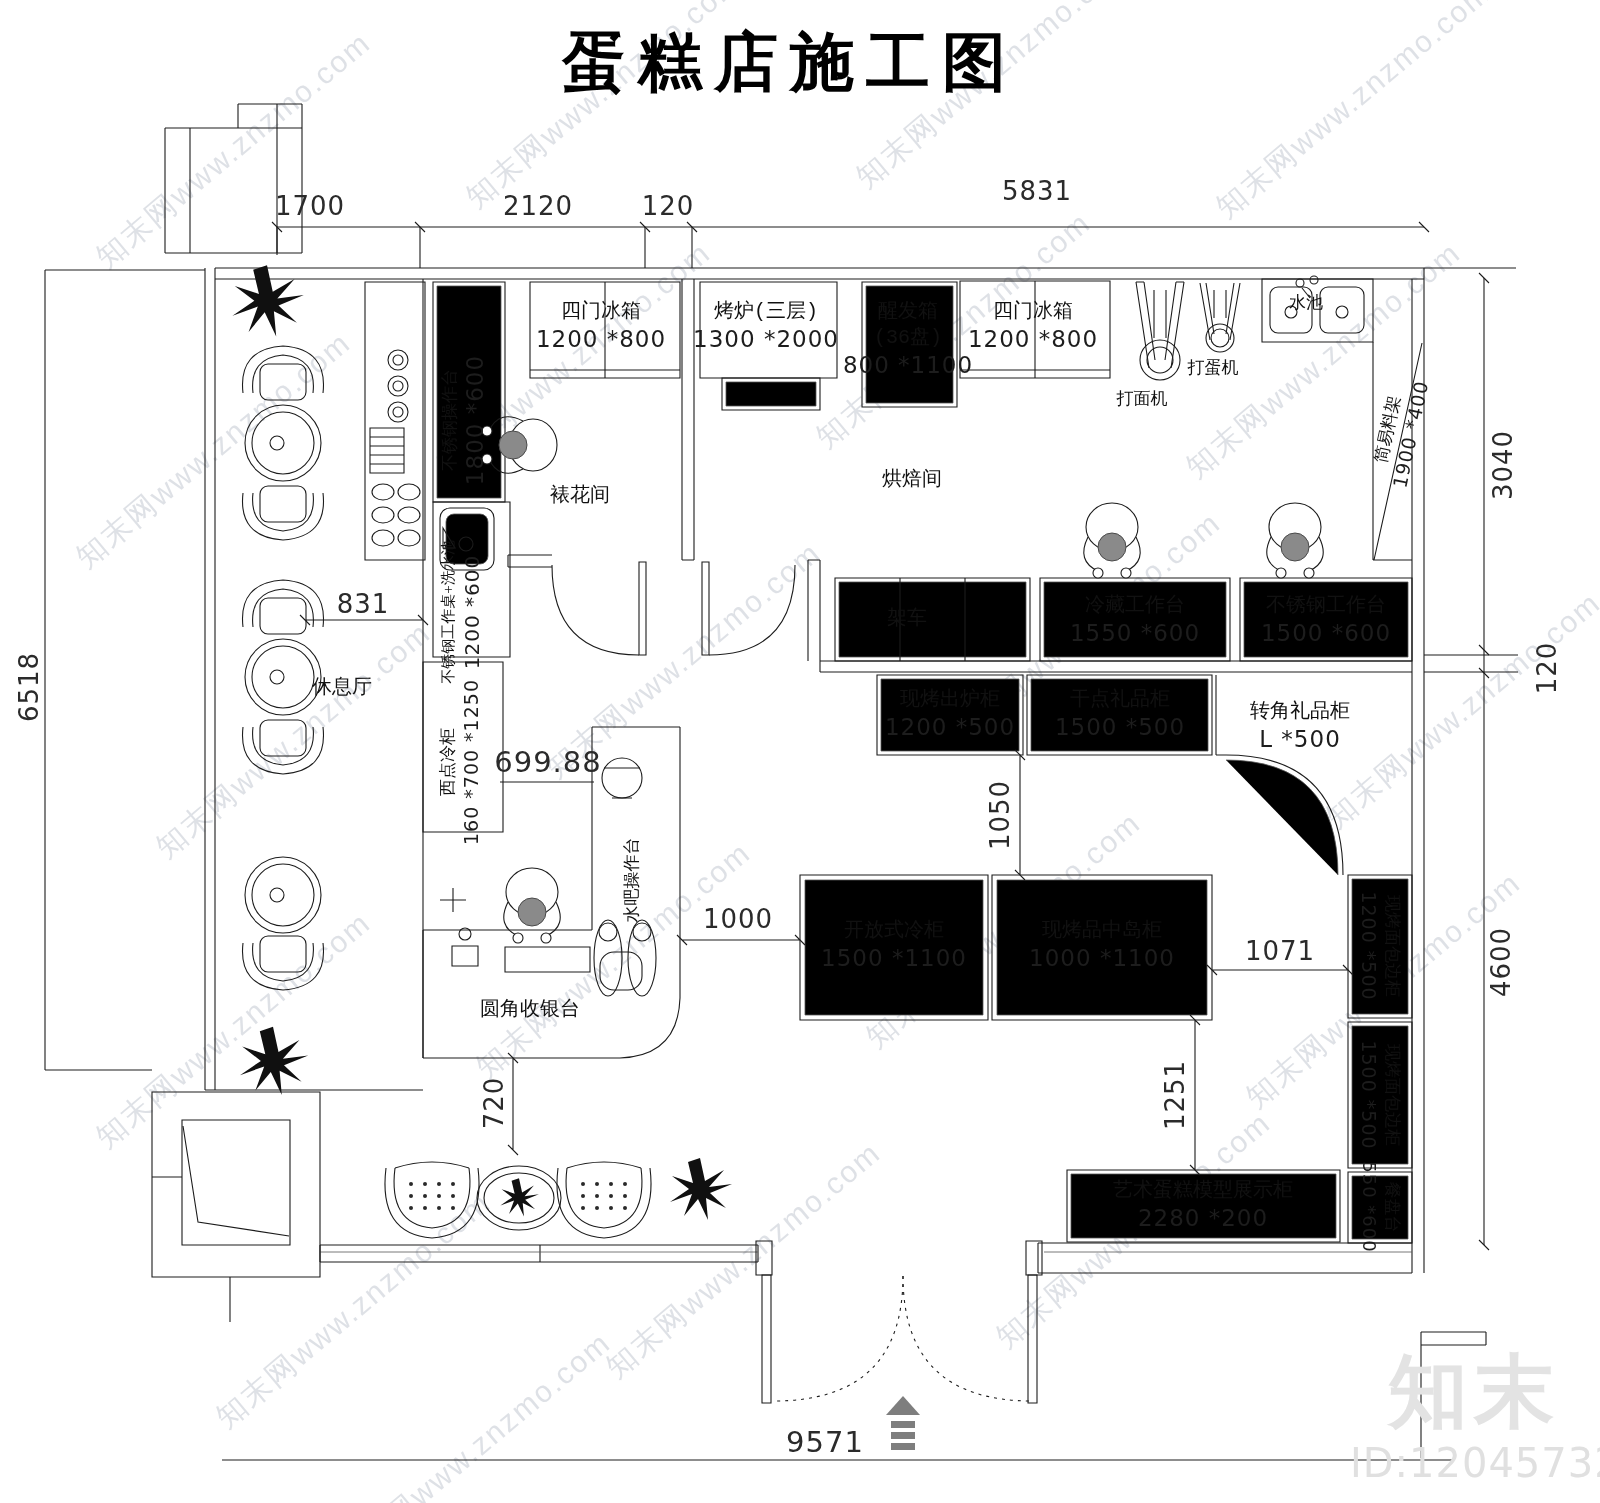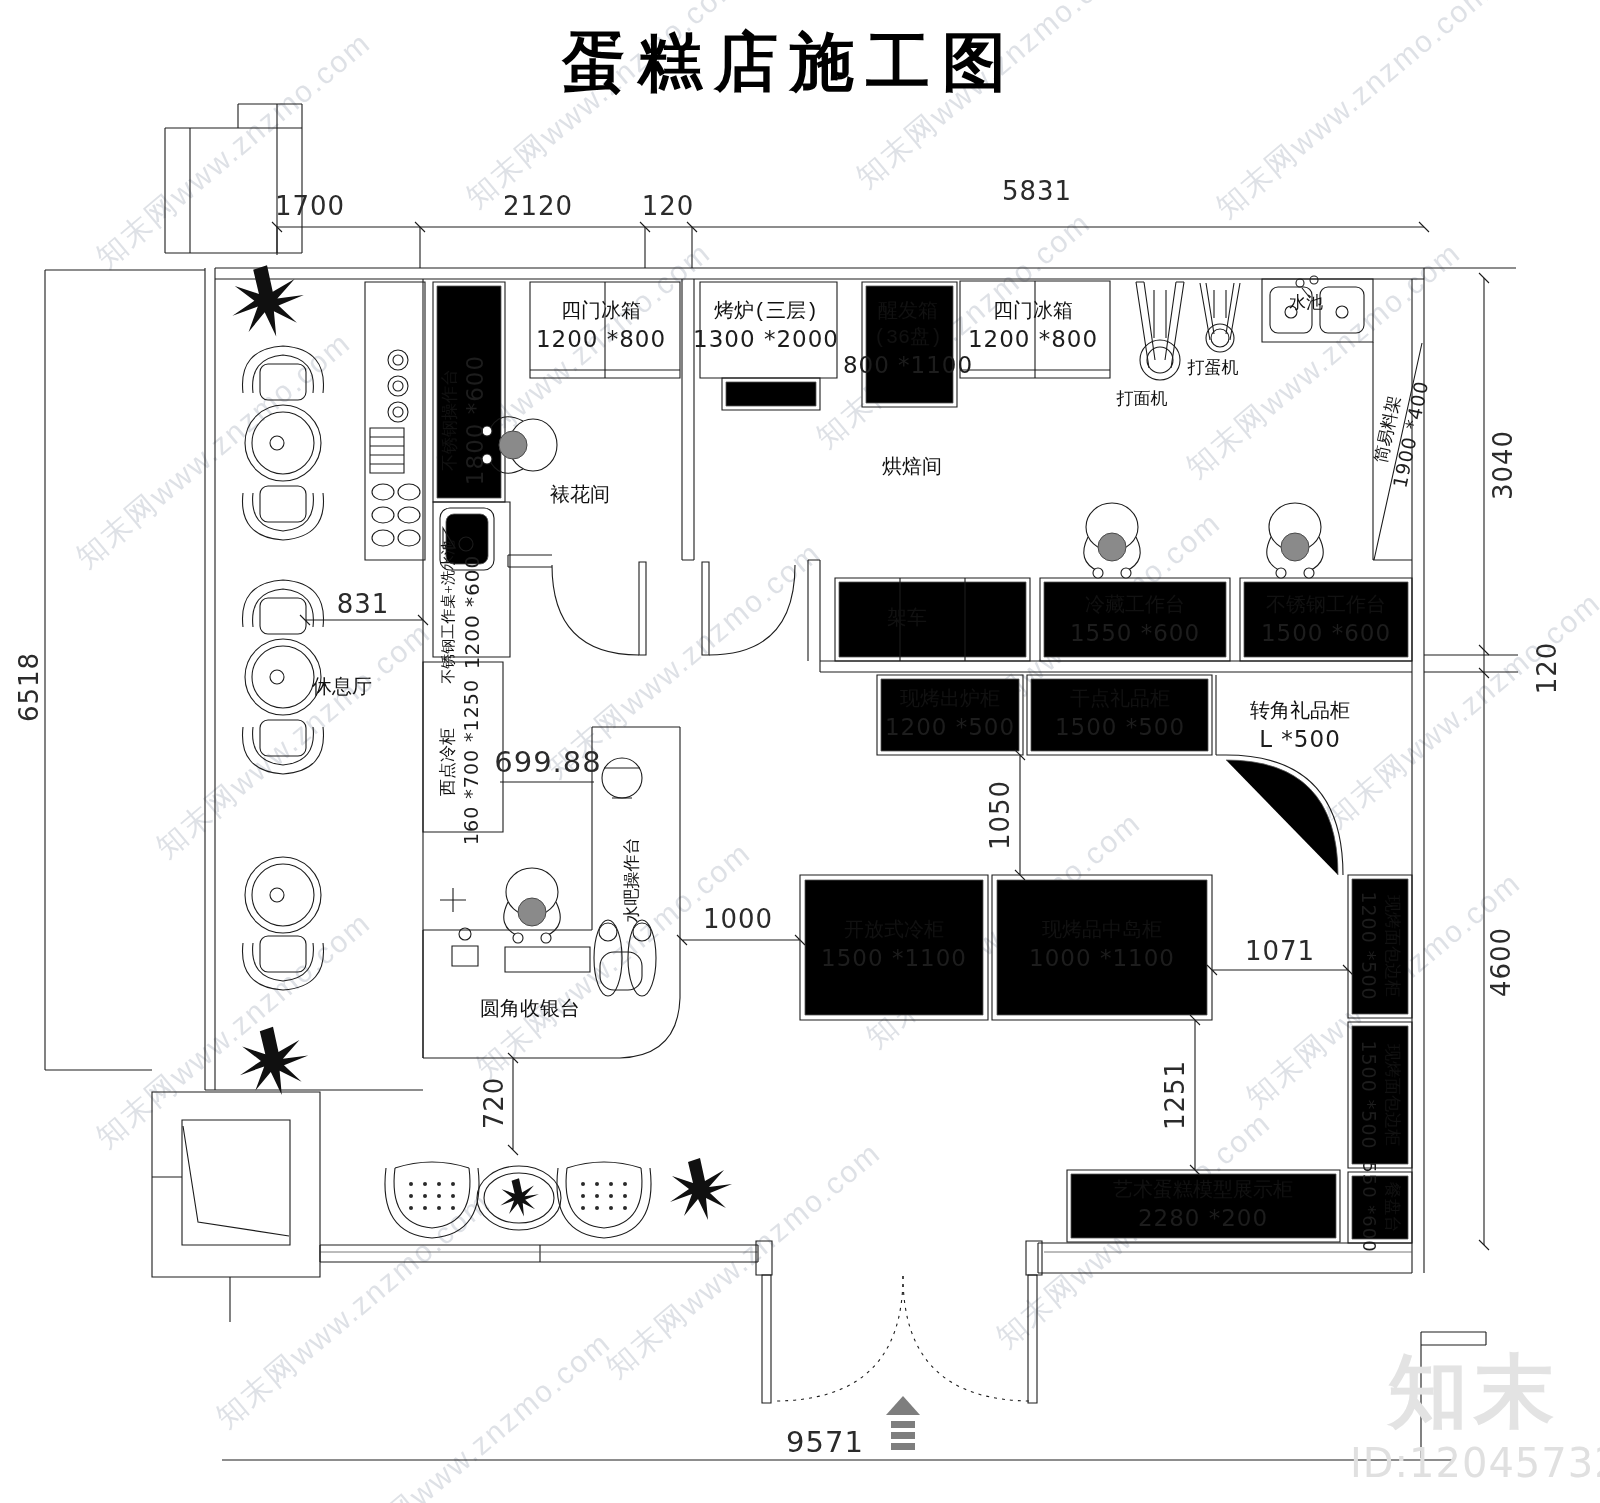--- a/index.html
+++ b/index.html
@@ -350,21 +350,21 @@
       <path class="ln" d="M513,1058 V1150 M508,1053 l10,10 M508,1145 l10,10"></path>
       <path class="ln" d="M1421,1332 V1458 M1421,1332 H1486 M1486,1332 V1345 M1421,1345 H1486"></path>
     </g>
   </svg>
 
   <div class="title">蛋糕店施工图</div>
 
   <div class="lbl" style="left:580px;top:496px">
       <span class="cn">裱花间</span>
     </div>
-  <div class="lbl" style="left:912px;top:468px">
+  <div class="lbl" style="left:912px;top:480px">
       <span class="cn">烘焙间</span>
     </div>
   <div class="lbl" style="left:342px;top:688px">
       <span class="cn">休息厅</span>
     </div>
 
   <div class="lbl v-90" style="left:465px;top:420px">
     <span class="cns">不锈钢操作台</span>
       <span class="num">1800 *600</span>
     </div>

